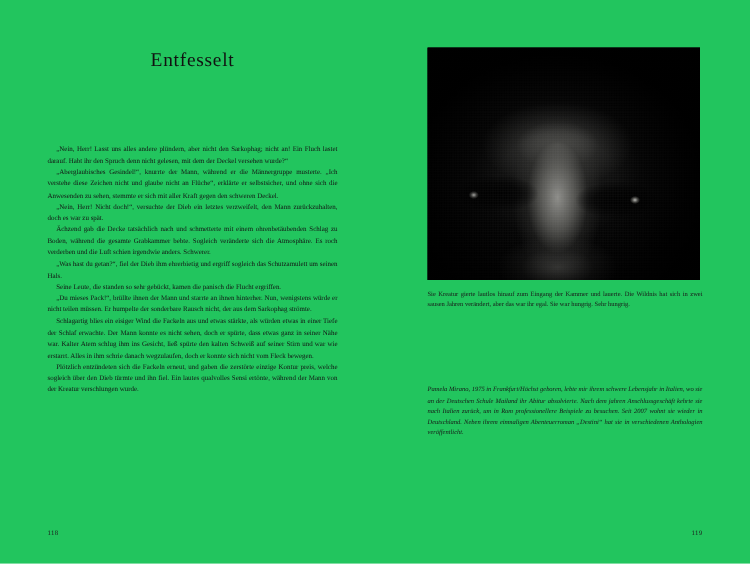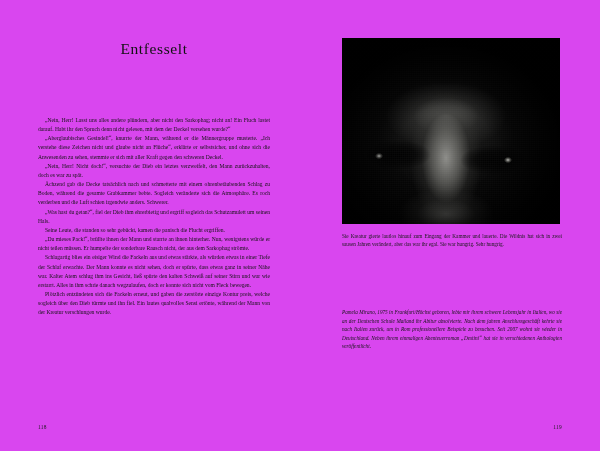--- a/index.html
+++ b/index.html
@@ -12,21 +12,21 @@
     height: 451px;
     overflow: hidden;
     font-family: "Liberation Serif", "DejaVu Serif", serif;
     color: #1a1a1a;
   }
 
   .spread {
     position: relative;
     width: 600px;
     height: 451px;
-    background: #d946ef;
+    background: #22c55e;
     display: flex;
   }
 
   
   .page-left {
     position: relative;
     width: 300px;
     height: 451px;
     box-sizing: border-box;
     padding: 28px 30px 0 38px;

